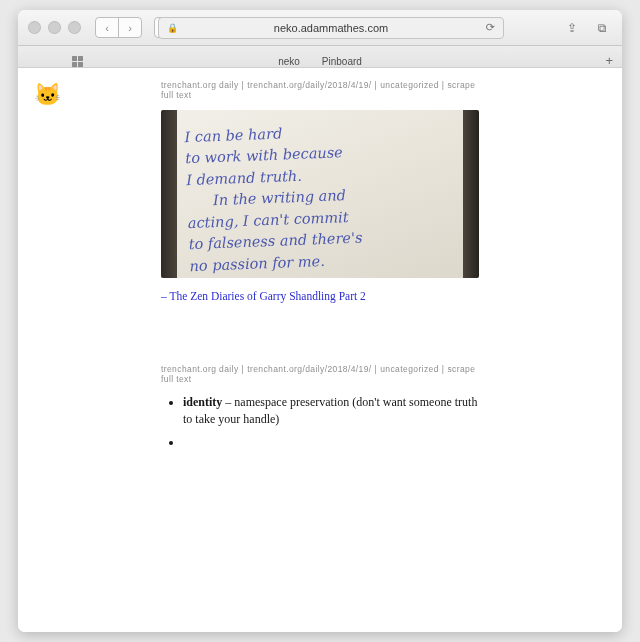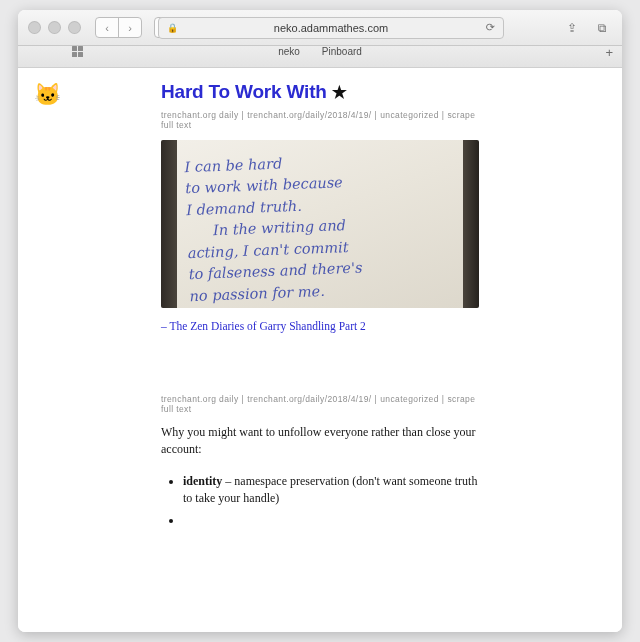--- a/index.html
+++ b/index.html
@@ -137,21 +137,21 @@
     font-size: 12px;
     color: #6f6f6f;
   }
 
   
   .tabstrip {
     height: 21px;
     background: linear-gradient(#ededed, #e3e3e3);
     border-bottom: 1px solid #cfcfcf;
     display: flex;
-    align-items: flex-start;
+    align-items: flex-end;
     position: relative;
     flex: 0 0 auto;
     padding-left: 44px;
   }
   .grid-icon {
     margin-left: 10px;
     width: 11px; height: 11px;
     display: grid;
     grid-template-columns: 1fr 1fr;
     grid-template-rows: 1fr 1fr;
@@ -333,24 +333,20 @@
     </div>
     <div class="plus">+</div>
   </div>
 
   <div class="page">
 
     <div class="cat">🐱</div>
 
     <div class="content">
 
-      <h1 class="post-title">
-        <span>Hard To Work With</span>
-        <span class="star">★</span>
-      </h1>
       <div class="meta">
         <span>trenchant.org daily</span><span class="sep">|</span><span>trenchant.org/daily/2018/4/19/</span><span class="sep">|</span><span>uncategorized</span><span class="sep">|</span><span>scrape full text</span>
       </div>
 
       <div class="photo">
         <div class="paper"></div>
         <div class="edgeL"></div>
         <div class="edgeR"></div>
         <div class="hw">
           <span>I can be hard</span><br>
@@ -365,21 +361,20 @@
 
       <div class="quote-link">– The Zen Diaries of Garry Shandling Part 2</div>
 
       <div class="gap"></div>
 
       <div class="meta">
         <span>trenchant.org daily</span><span class="sep">|</span><span>trenchant.org/daily/2018/4/19/</span><span class="sep">|</span><span>uncategorized</span><span class="sep">|</span><span>scrape full text</span>
       </div>
 
 
-      <p class="body">Why you might want to unfollow everyone rather than close your account:</p>
 
       <ul class="points">
         <li><b>identity</b><span> – namespace preservation (don't want someone truth to take your handle)</span></li>
         <li></li>
       </ul>
 
     </div>
   </div>
 </div>
 

